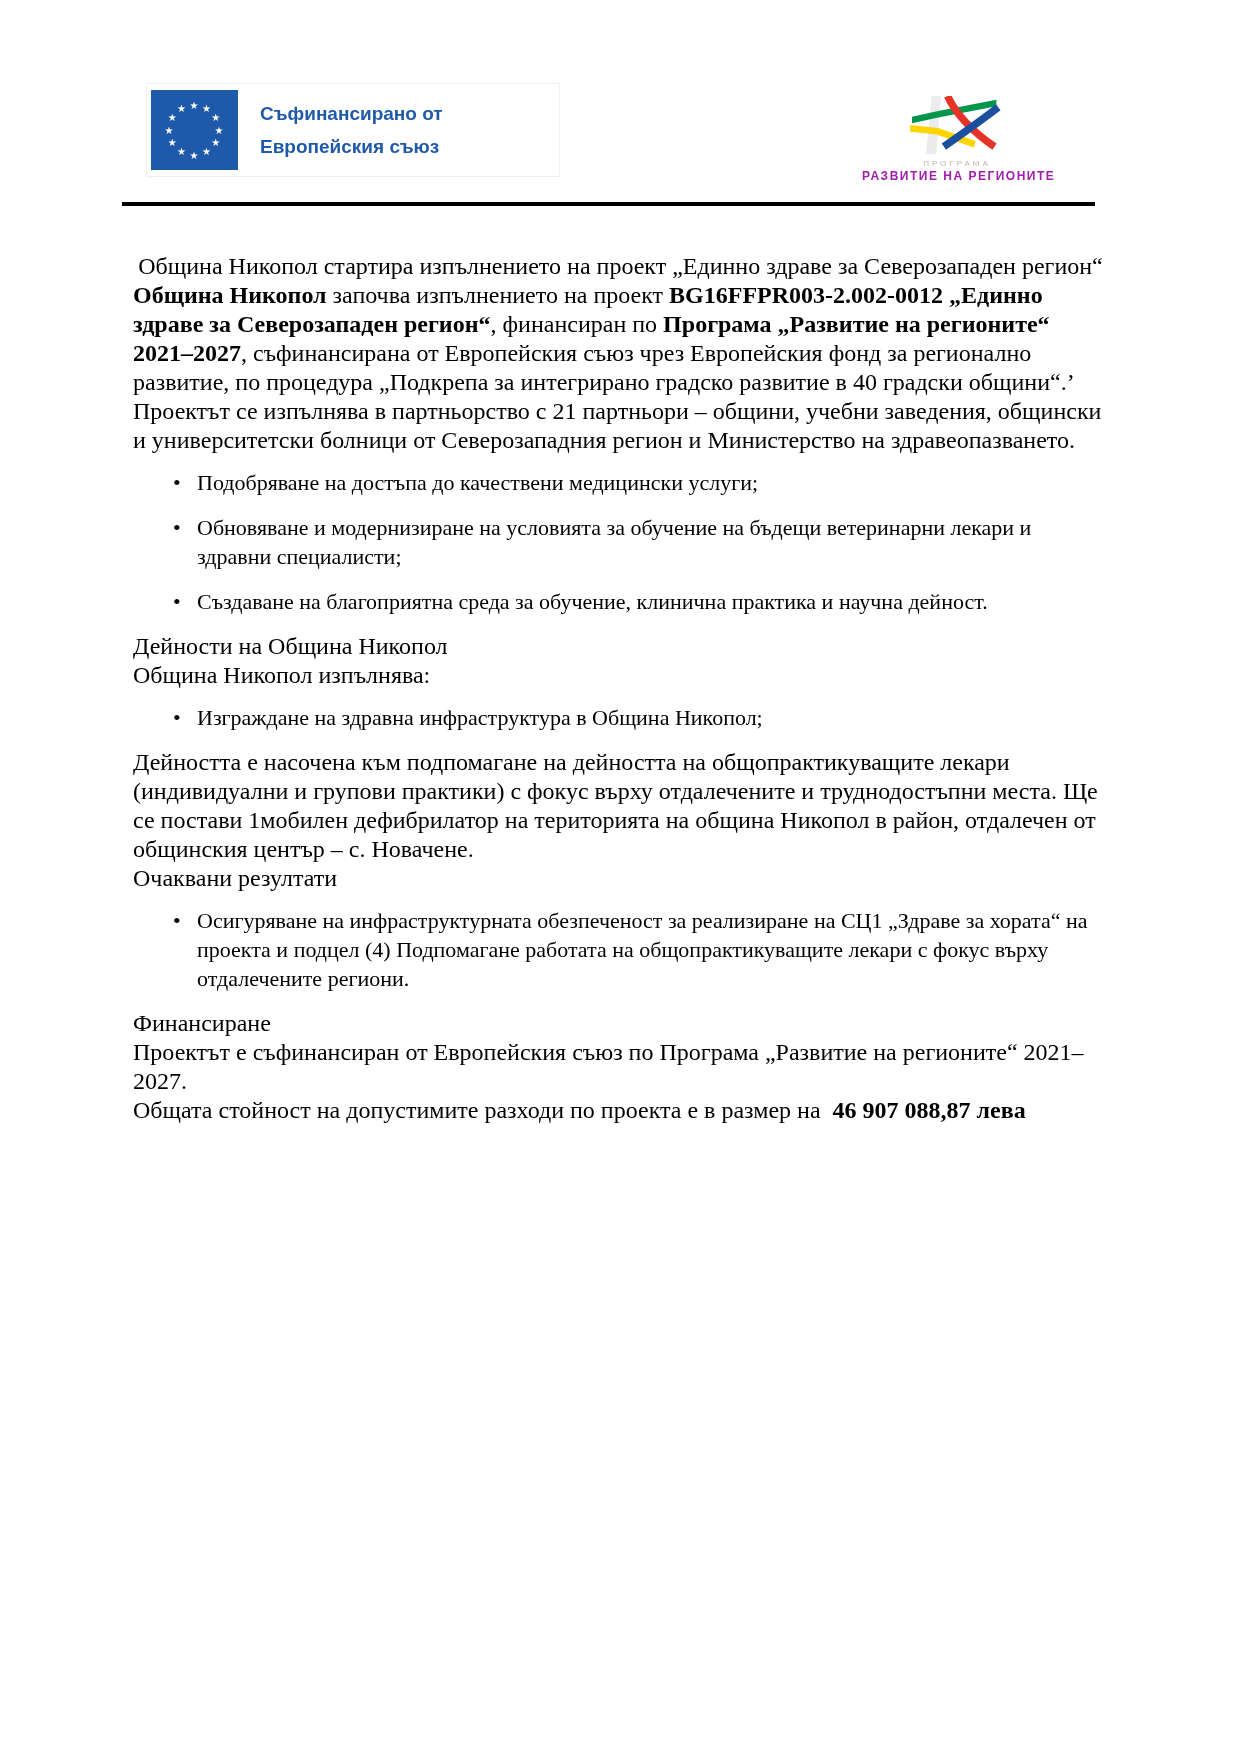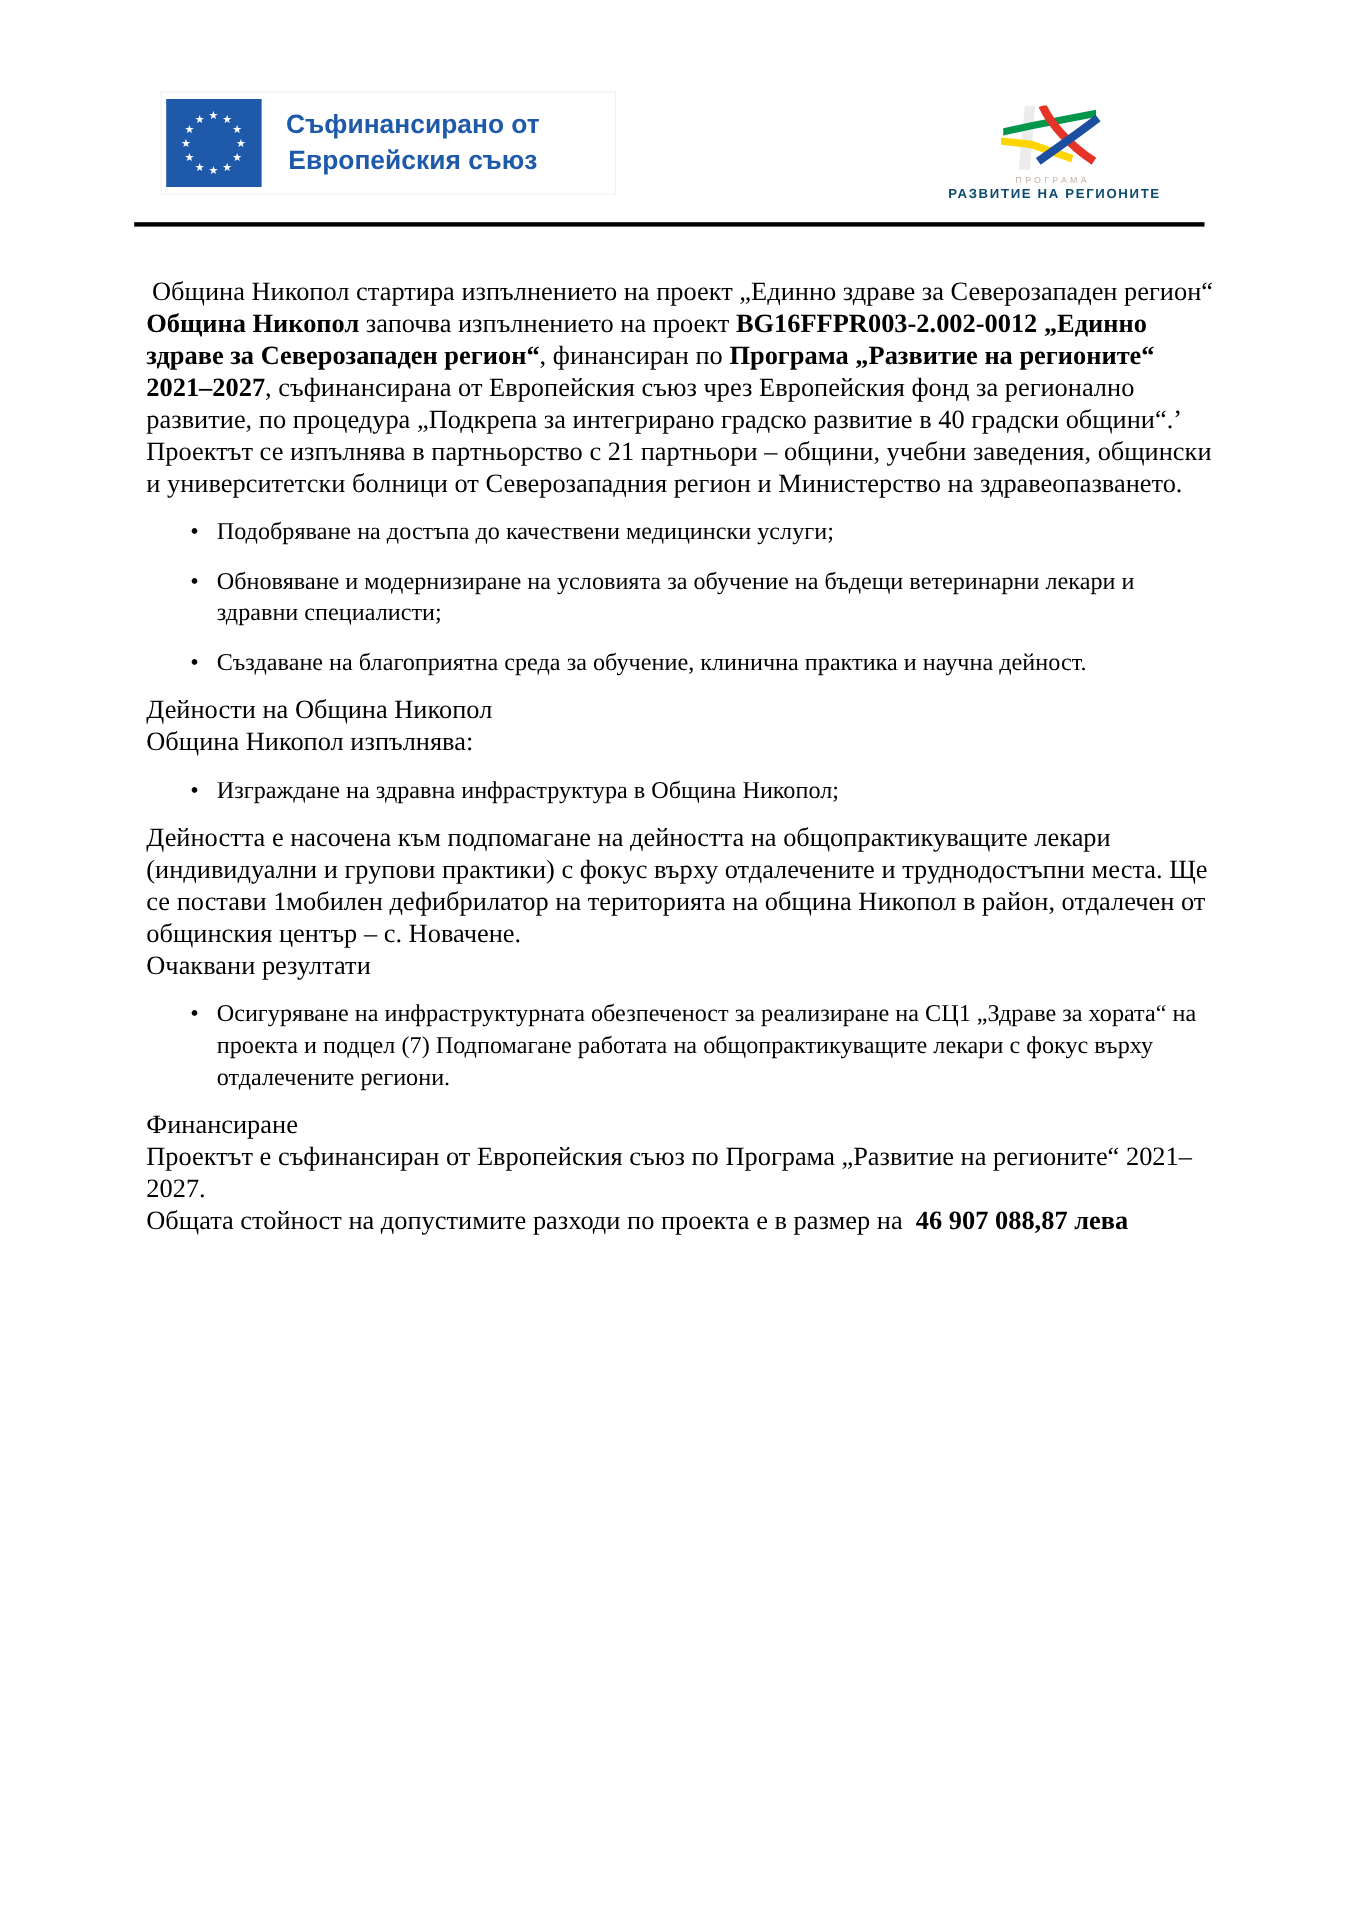--- a/index.html
+++ b/index.html
@@ -2,25 +2,25 @@
 <html><head>
 <meta charset="utf-8">
 <style>
   html,body{margin:0;padding:0;background:#ffffff;}
   body{width:1241px;height:1755px;position:relative;font-family:"Liberation Serif",serif;color:#000;}
   .page{position:absolute;inset:0;background:#fff;overflow:hidden;}
 
   
   .eu-card{position:absolute;left:146px;top:83px;width:412px;height:92px;background:#fff;border:1px solid #f0f0f0;display:flex;align-items:center;}
   .eu-flag{width:87px;height:80px;margin-left:4px;flex:0 0 auto;display:block;}
-  .eu-text{font-family:"Liberation Sans",sans-serif;font-weight:bold;color:#1e5aa9;font-size:24px;line-height:33px;padding-left:22px;white-space:nowrap;text-align:center;}
+  .eu-text{font-family:"Liberation Sans",sans-serif;font-weight:bold;color:#1e5aa9;font-size:19px;line-height:33px;padding-left:22px;white-space:nowrap;}
   .prog-logo{position:absolute;left:862px;top:96px;width:190px;text-align:center;}
   .prog-art{display:block;margin:0 auto;width:96px;height:60px;}
   .prog-top{font-family:"Liberation Sans",sans-serif;font-size:8px;letter-spacing:3px;color:#c0b4aa;margin-top:3px;}
-  .prog-bottom{font-family:"Liberation Sans",sans-serif;font-size:12px;font-weight:bold;letter-spacing:1.5px;color:#0c4a6e;margin-top:1px;white-space:nowrap;}
+  .prog-bottom{font-family:"Liberation Sans",sans-serif;font-size:12px;font-weight:bold;letter-spacing:1.5px;color:#a21caf;margin-top:1px;white-space:nowrap;}
   .rule{position:absolute;left:122px;top:202px;width:973px;height:4px;background:#000;}
 
   
   .doc{position:absolute;left:133px;top:252px;width:975px;font-size:22px;line-height:29px;}
   .doc p,.doc h2,.doc h3{margin:0;font-size:24px;line-height:29px;font-weight:normal;}
   .title{text-align:center;font-weight:bold;font-size:23px;line-height:31px;margin:0 0 20px 0;}
   .tight{margin:0;}
   .b{font-weight:bold;}
   .h{font-weight:bold;margin:11px 0 0 0;}
   .h-lg{font-weight:bold;font-size:23px;margin:11px 0 0 0;}
@@ -92,21 +92,21 @@
 
     <ul>
       <li>Изграждане на здравна инфраструктура в Община Никопол;</li>
     </ul>
 
     <p class="mt">Дейността е насочена към подпомагане на дейността на общопрактикуващите лекари (индивидуални и групови практики) с фокус върху отдалечените и труднодостъпни места. Ще се постави 1мобилен дефибрилатор на територията на община Никопол в район, отдалечен от общинския център – с. Новачене.</p>
 
     <h2 class="h-lg">Очаквани резултати</h2>
 
     <ul>
-      <li>Осигуряване на инфраструктурната обезпеченост за реализиране на СЦ1 „Здраве за хората“ на проекта и подцел (7) Подпомагане работата на общопрактикуващите лекари с фокус върху отдалечените региони.</li>
+      <li>Осигуряване на инфраструктурната обезпеченост за реализиране на СЦ1 „Здраве за хората“ на проекта и подцел (4) Подпомагане работата на общопрактикуващите лекари с фокус върху отдалечените региони.</li>
     </ul>
 
     <h2 class="h-lg gap-lg">Финансиране</h2>
 
     <p class="mt b">Проектът е съфинансиран от Европейския съюз по Програма „Развитие на регионите“ 2021–2027.</p>
 
     <p class="mt"><span>Общата стойност на допустимите разходи по проекта е в размер на &nbsp;</span><b>46 907 088,87 лева</b></p>
 
   </div>
 </div>

